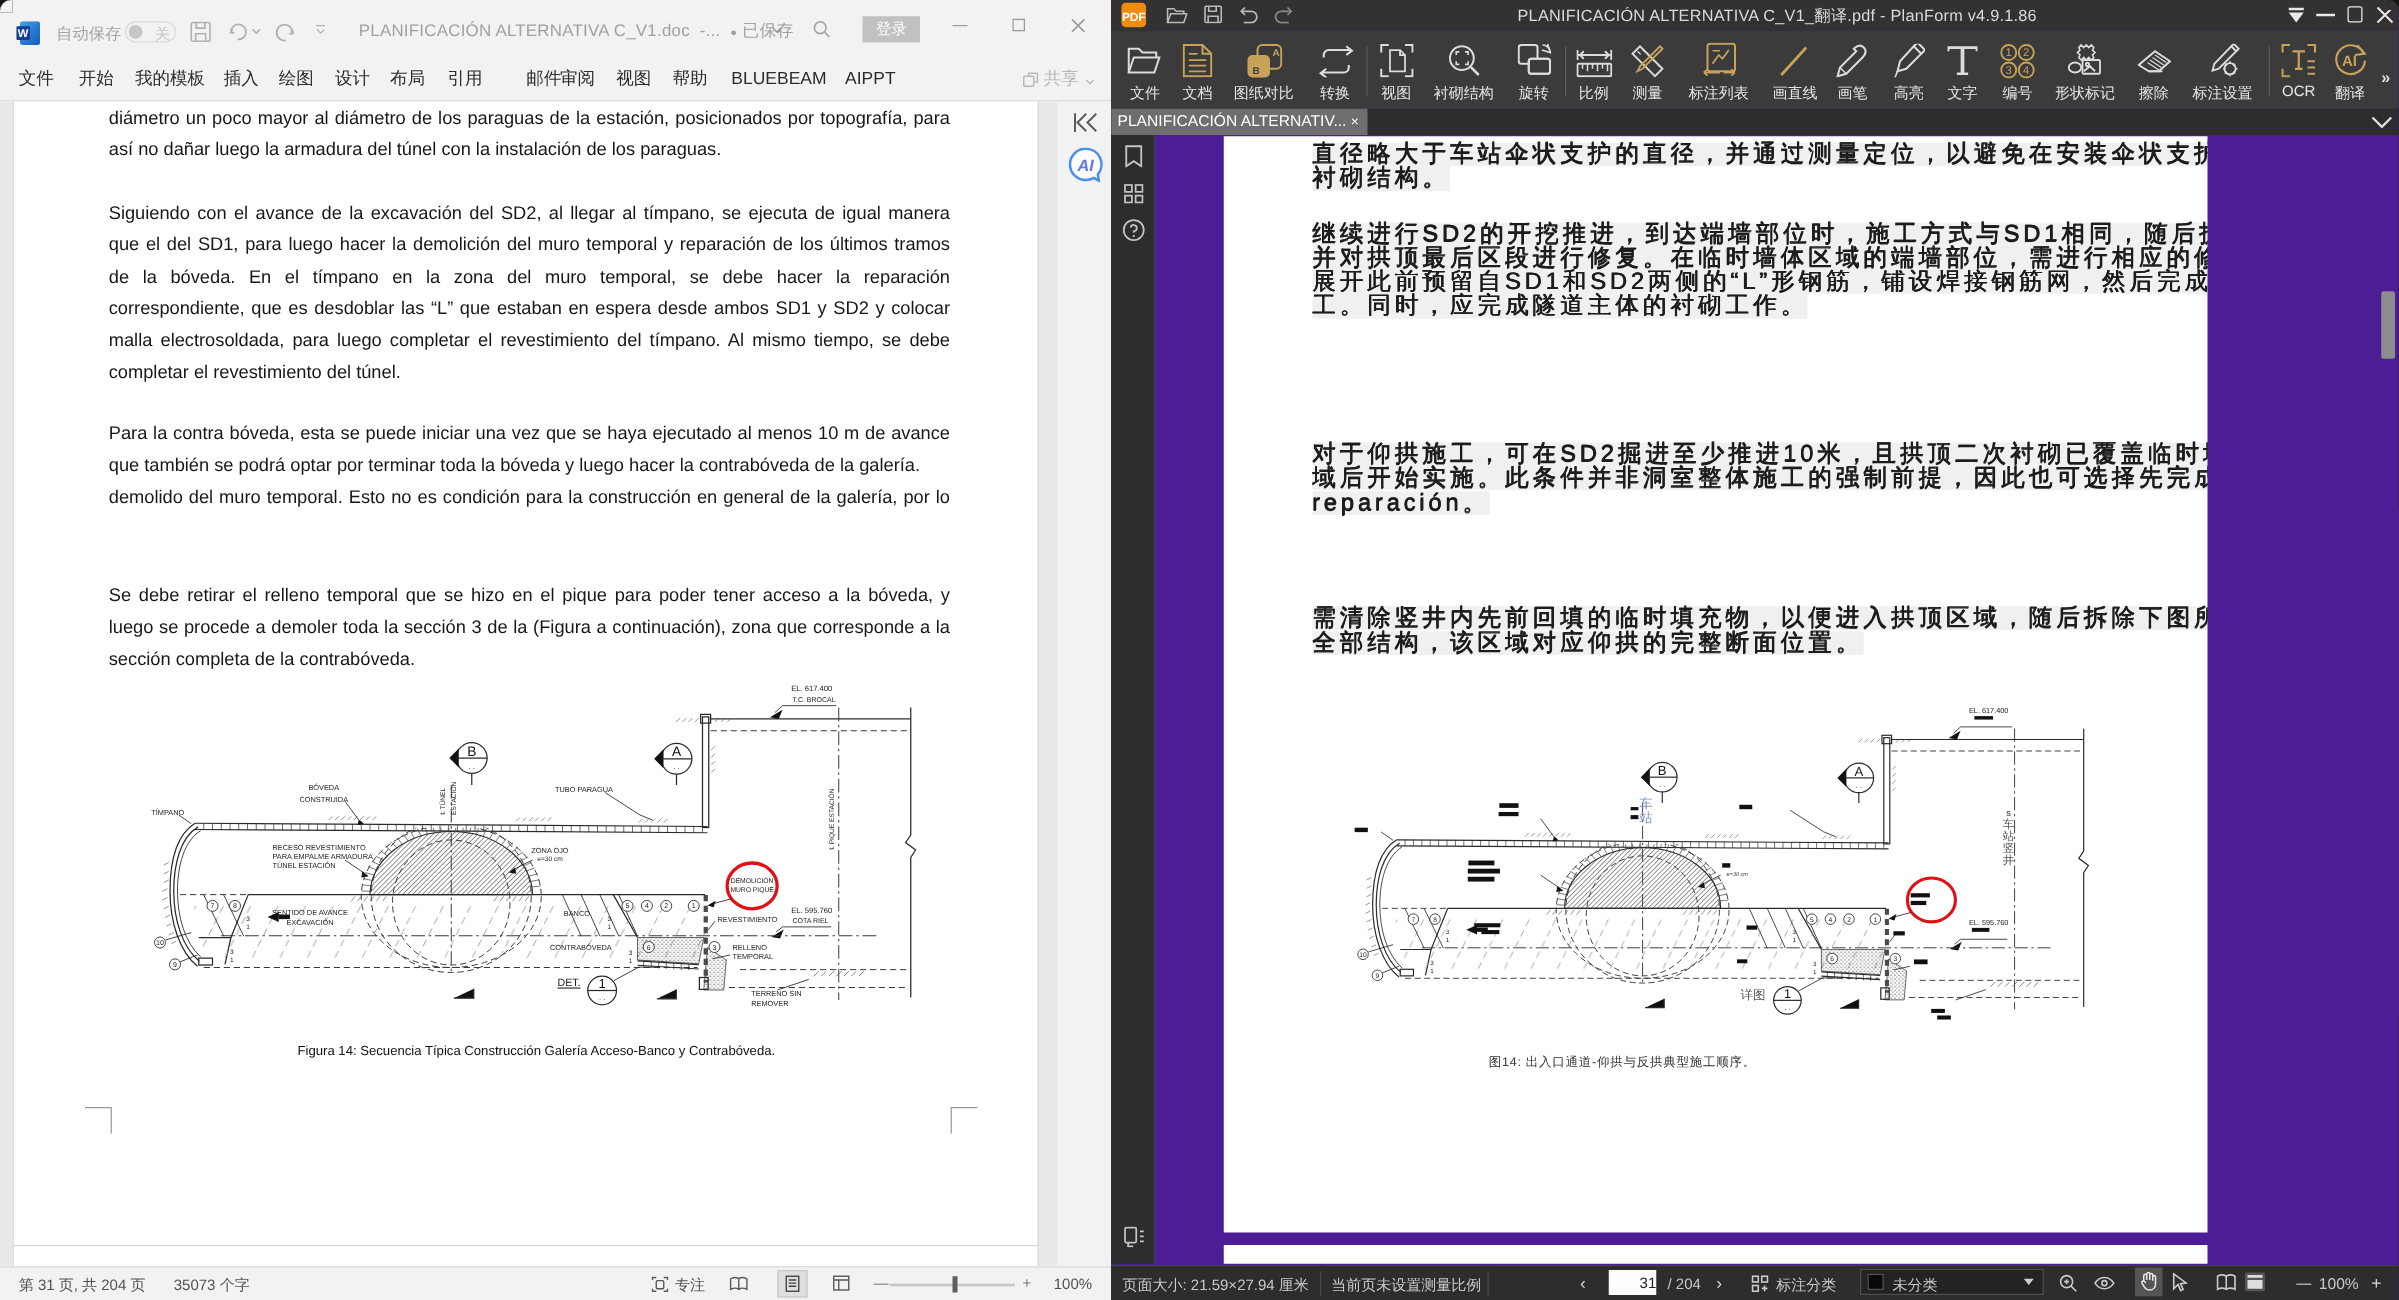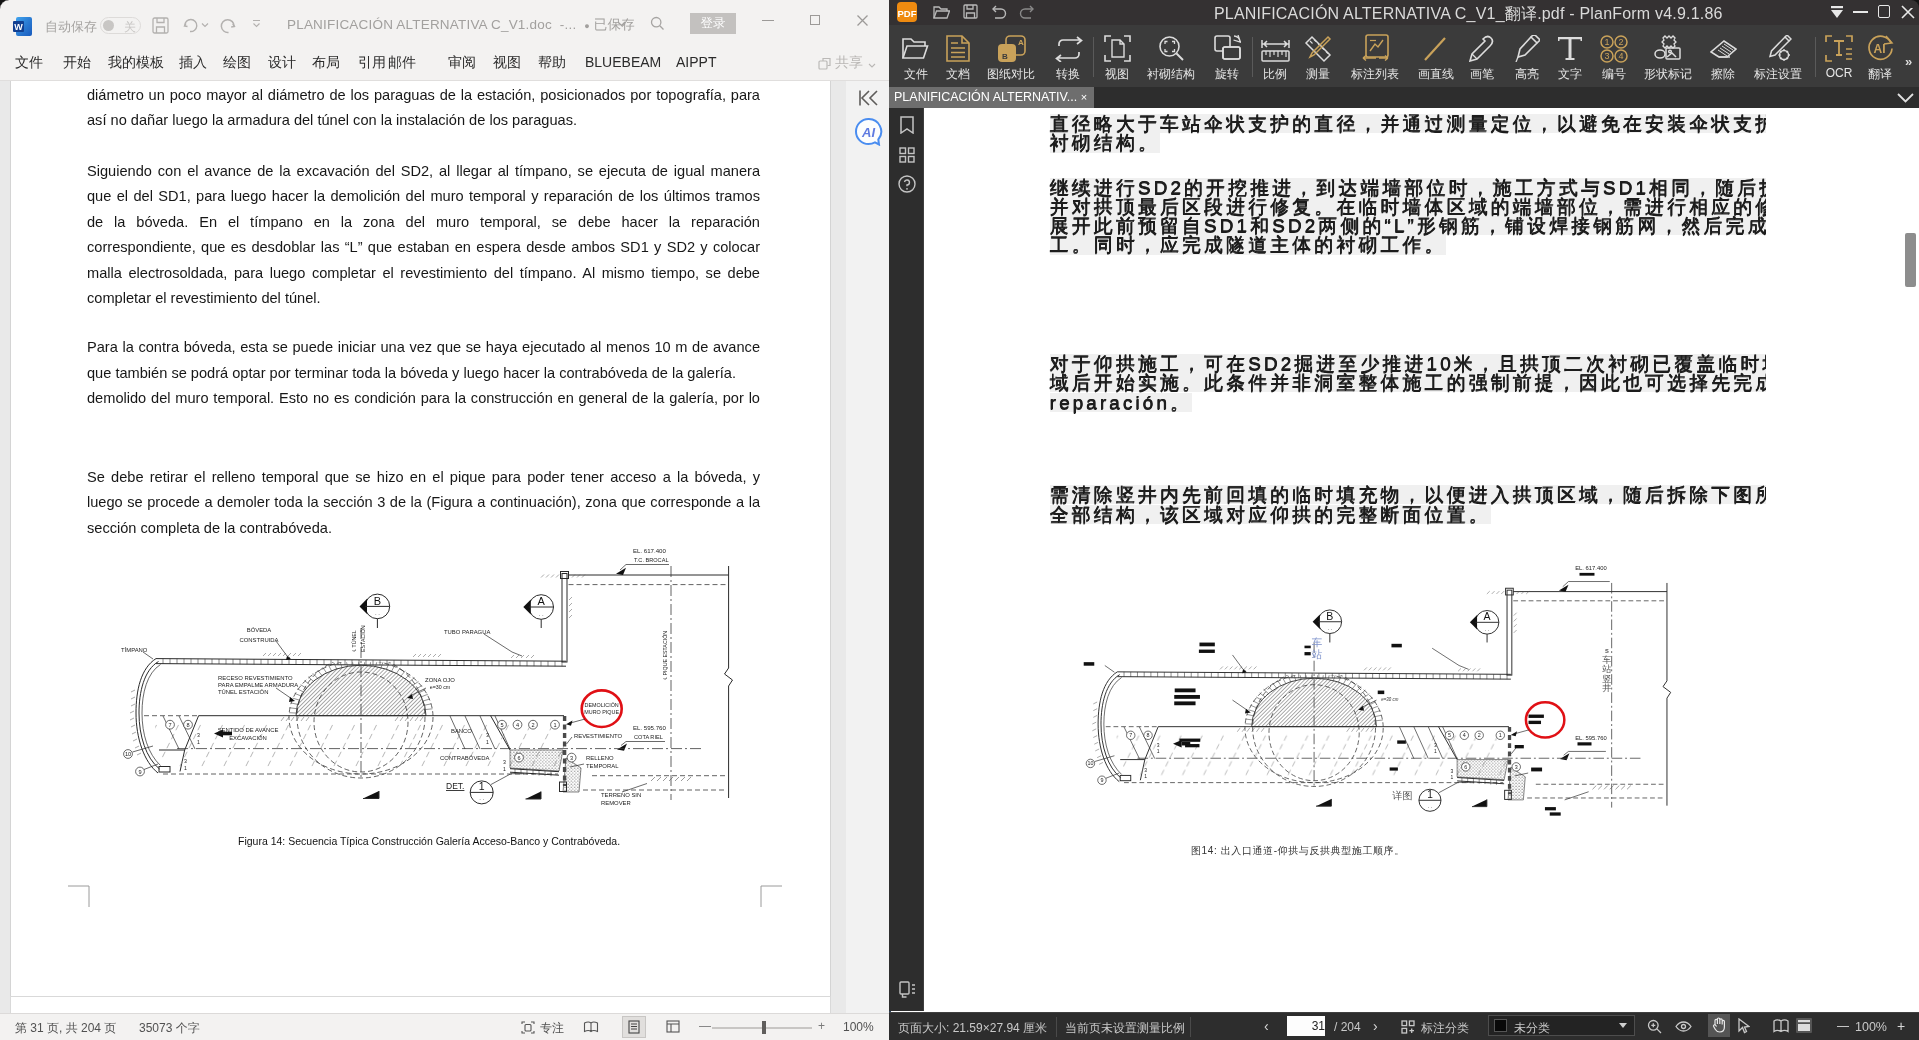--- a/index.html
+++ b/index.html
@@ -8,21 +8,21 @@
 #wmenu{position:absolute;left:0;top:45px;width:100%;height:36px;background:#f3f2f1;border-bottom:1px solid #e0dedd}
 #wdoc{position:absolute;left:0;top:81px;width:889px;height:932px;background:#e9e9e9}
 #wpage{position:absolute;left:10px;top:0px;width:821px;height:1023px;background:#fff;border-left:1px solid #d4d4d4;border-right:1px solid #d4d4d4;overflow:hidden}
 #wpage2{position:absolute;left:10px;top:915px;width:821px;height:17px;background:#fff;border:1px solid #d9d9d9;border-bottom:none}
 #wpanel{position:absolute;left:846px;top:0;width:43px;height:932px;background:#f2f2f2}
 #wstatus{position:absolute;left:0;top:1013px;width:889px;height:27px;background:#f3f2f1;border-top:1px solid #dcdad9;font-size:12px;color:#515151}
 .mi{position:absolute;top:9px;font-size:14px;color:#2b2b2b;white-space:nowrap}
 .wline{line-height:25.47px;text-align:justify;text-align-last:justify;white-space:nowrap}
 .wlast{text-align-last:left}
 .wtext{position:absolute;left:76px;width:673px;font-size:14.6px;color:#171717}
-#pdf{position:absolute;left:889px;top:0;width:1030px;height:1040px;background:#ffffff}
+#pdf{position:absolute;left:889px;top:0;width:1030px;height:1040px;background:#4c1d95}
 #ptitle{position:absolute;left:0;top:0;width:100%;height:25px;background:#343132}
 #ptool{position:absolute;left:0;top:25px;width:100%;height:62px;background:#3b3b3b}
 #ptabs{position:absolute;left:0;top:87px;width:100%;height:21px;background:#2d2d2d}
 #ptab{position:absolute;left:0;top:0;width:205px;height:21px;background:#6e6e6e;color:#fff;font-size:12.5px;line-height:21px;padding-left:5px;white-space:nowrap}
 #pside{position:absolute;left:0;top:108px;width:35px;height:903px;background:#2d2d2d;border-right:1px solid #3e3e3e}
 #ppage{position:absolute;left:90px;top:109px;width:787px;height:877px;background:#fff;overflow:hidden}
 #ppage2{position:absolute;left:90px;top:996px;width:787px;height:15px;background:#fff}
 #pstatus{position:absolute;left:0;top:1012px;width:1030px;height:28px;background:#2d2d2d;border-top:1px solid #404040;color:#c9c9c9;font-size:12px}
 .pline{font-family:"Liberation Sans",sans-serif;font-size:19px;line-height:19.3px;color:#1d1d1d;white-space:nowrap;text-shadow:0.5px 0 currentColor,0 0.5px currentColor;background:rgba(0,0,0,0.06)}
 .tlabel{position:absolute;top:41px;font-size:12px;color:#e6e6e6;white-space:nowrap;transform:translateX(-50%)}
@@ -325,21 +325,21 @@
  </div>
  <div id="wmenu">
   <span class="mi" style="left:15px">文件</span>
       <span class="mi" style="left:63px">开始</span>
       <span class="mi" style="left:108px">我的模板</span>
       <span class="mi" style="left:179px">插入</span>
       <span class="mi" style="left:223px">绘图</span>
       <span class="mi" style="left:268px">设计</span>
       <span class="mi" style="left:312px">布局</span>
       <span class="mi" style="left:358px">引用</span>
-      <span class="mi" style="left:388px">邮件</span>
+      <span class="mi" style="left:421px">邮件</span>
       <span class="mi" style="left:448px">审阅</span>
       <span class="mi" style="left:493px">视图</span>
       <span class="mi" style="left:538px">帮助</span>
       <span class="mi" style="left:585px">BLUEBEAM</span>
       <span class="mi" style="left:676px">AIPPT</span>
   <svg class="abs" style="left:818px;top:12px" width="13" height="13" viewBox="0 0 13 13" fill="none" stroke="#bbb9b7" stroke-width="1.2">
         <rect x="1" y="4" width="8" height="8" rx="1"></rect>
         <path d="M5 4 V1.5 H12 V8.5 H9.5"></path>
       </svg>
       <span class="mi" style="left:835px;color:#b9b7b5">共享</span>
@@ -390,21 +390,21 @@
         <path d="M4 1v4h6V1M3.5 14v-5h8v5"></path>
       </svg>
   <svg class="abs" style="left:102px;top:4px" width="16" height="15" viewBox="0 0 16 15" fill="none" stroke="#b9b9b9" stroke-width="1.4">
         <path d="M5 2 L2 5 L5 8"></path>
         <path d="M2.3 5 H10 A4.5 4.5 0 0 1 10 14 H4"></path>
       </svg>
   <svg class="abs" style="left:130px;top:4px" width="16" height="15" viewBox="0 0 16 15" fill="none" stroke="#8a8a8a" stroke-width="1.4">
         <path d="M11 2 L14 5 L11 8"></path>
         <path d="M13.7 5 H6 A4.5 4.5 0 0 0 6 14 H12"></path>
       </svg>
-  <span class="abs" style="left:325px;top:4px;font-size:16px;color:#dadada;letter-spacing:.2px">PLANIFICACIÓN ALTERNATIVA C_V1_翻译.pdf - PlanForm v4.9.1.86</span>
+  <span class="abs" style="left:325px;top:4px;font-size:13px;color:#dadada;letter-spacing:.2px">PLANIFICACIÓN ALTERNATIVA C_V1_翻译.pdf - PlanForm v4.9.1.86</span>
   <svg class="abs" style="left:941px;top:6px" width="14" height="13" viewBox="0 0 14 13" fill="#e8e8e8">
         <rect x="1" y="0" width="12" height="2.2"></rect>
         <path d="M1 4 H13 L7 12 Z"></path>
       </svg>
   <span class="abs" style="left:964px;top:11px;width:15px;height:1.6px;background:#e8e8e8"></span>
   <span class="abs" style="left:989px;top:5px;width:12px;height:13px;border:1.6px solid #e8e8e8;border-radius:2px"></span>
   <svg class="abs" style="left:1012px;top:5px" width="14" height="14" viewBox="0 0 14 14" stroke="#e8e8e8" stroke-width="1.6">
         <path d="M1 1 L13 13 M13 1 L1 13"></path>
       </svg>
   <div class="abs" style="right:0;top:0;width:8px;height:8px;background:#141414"></div>

